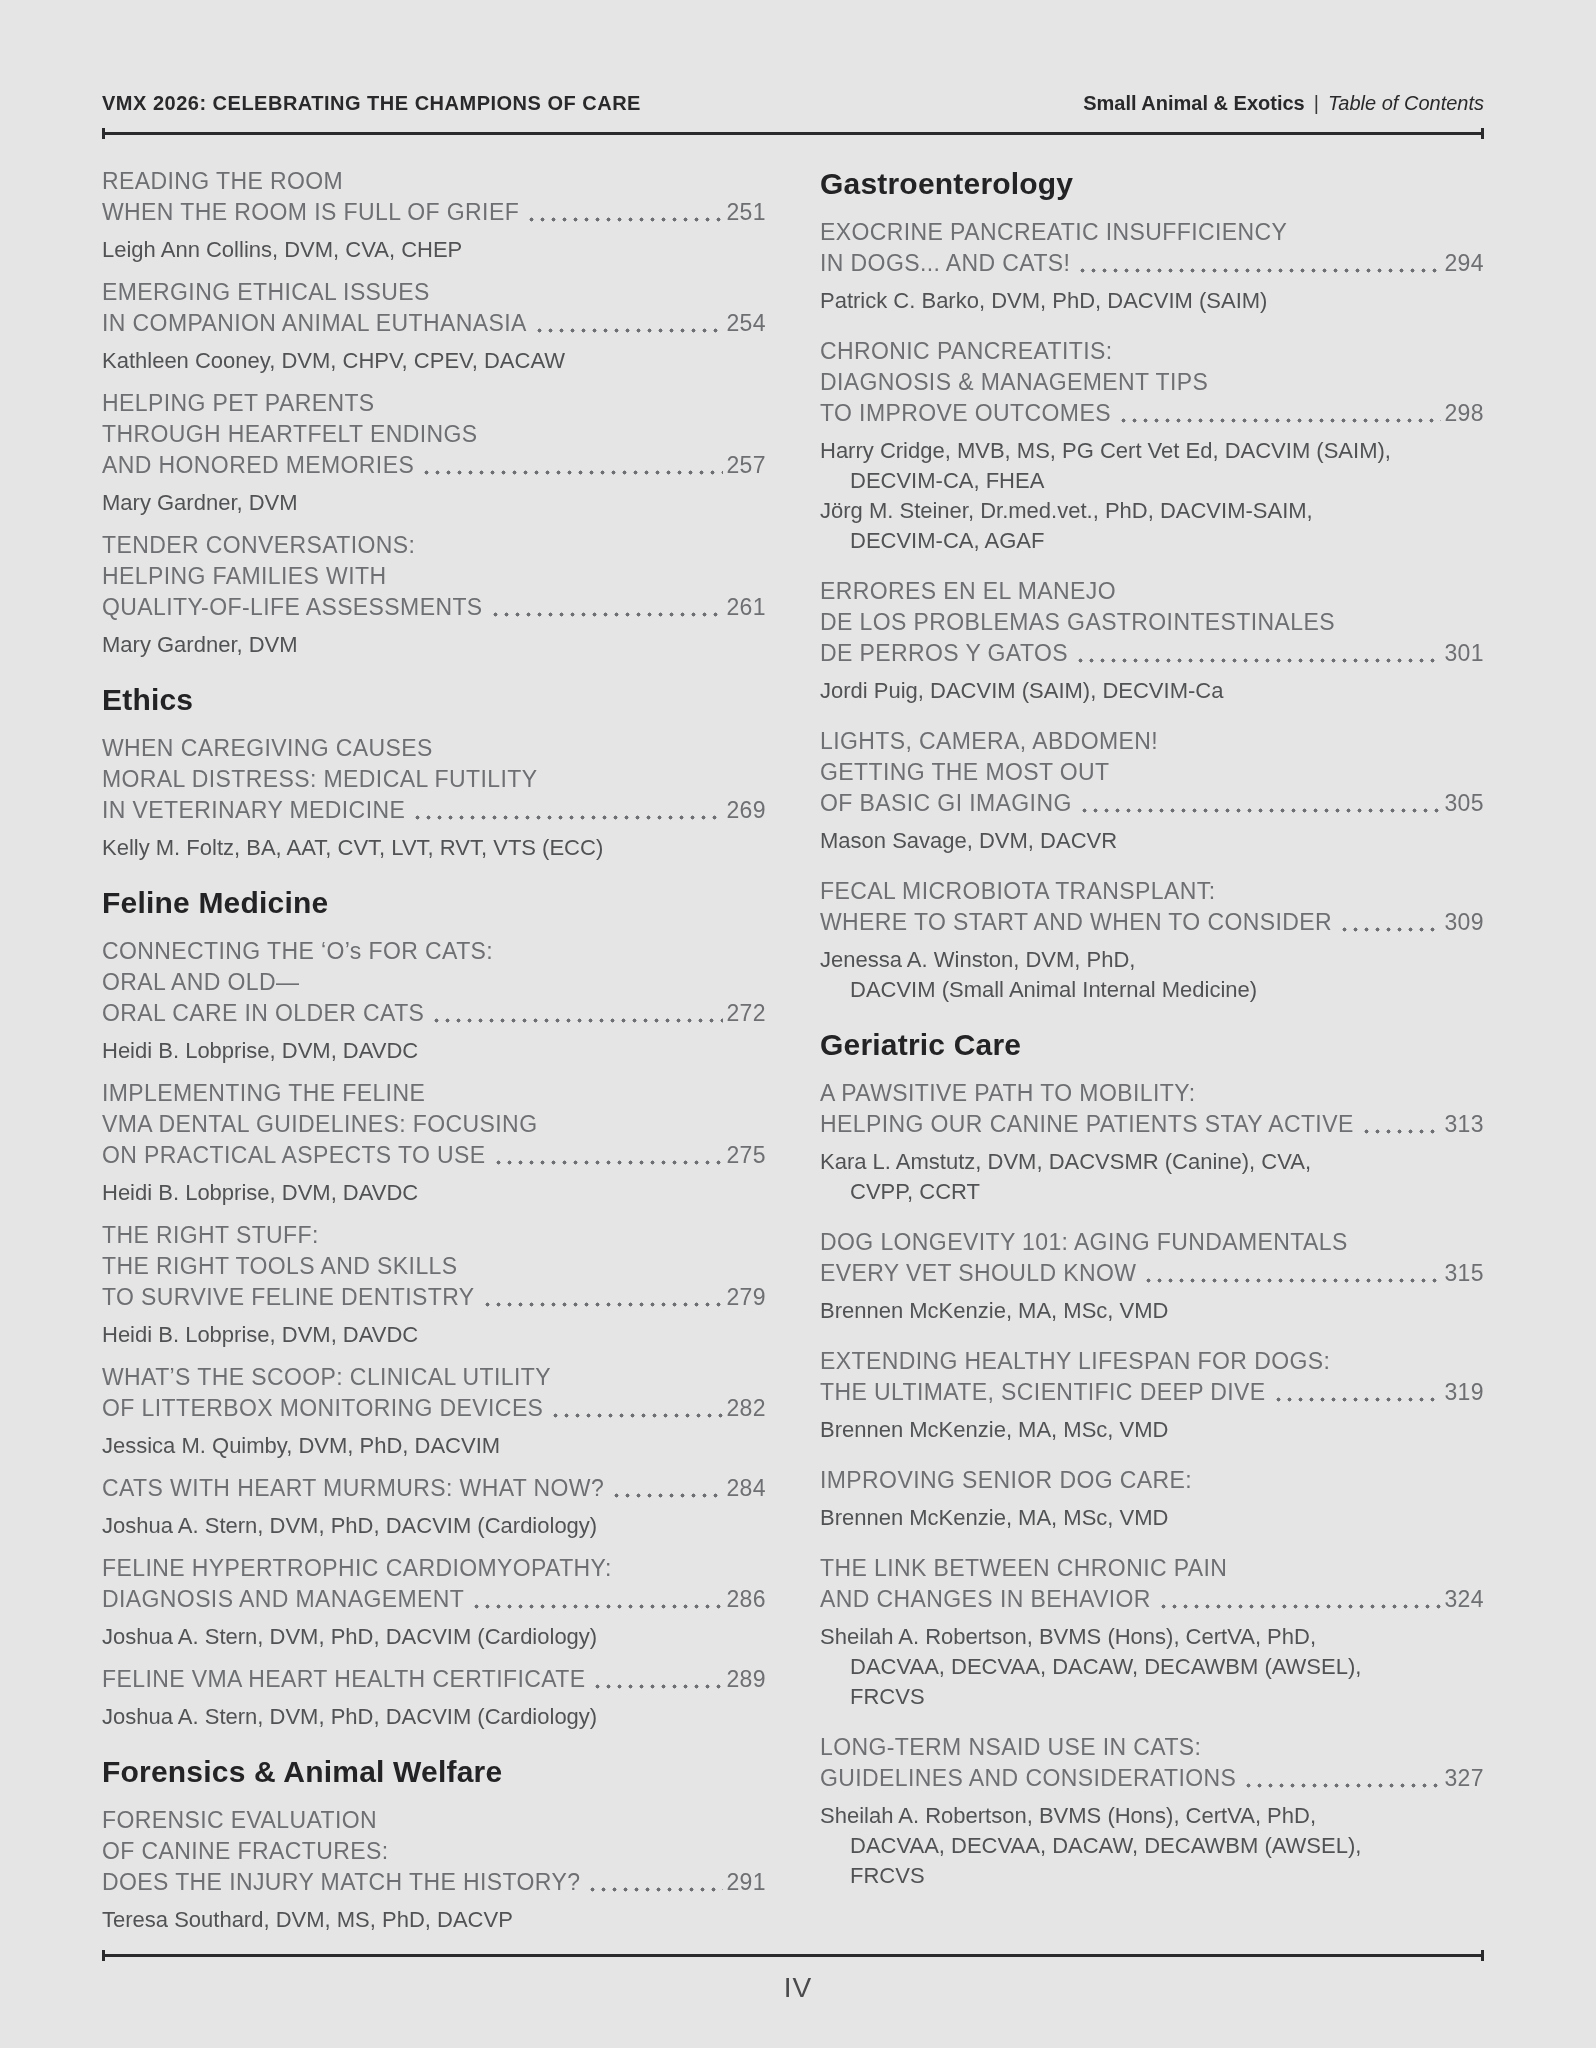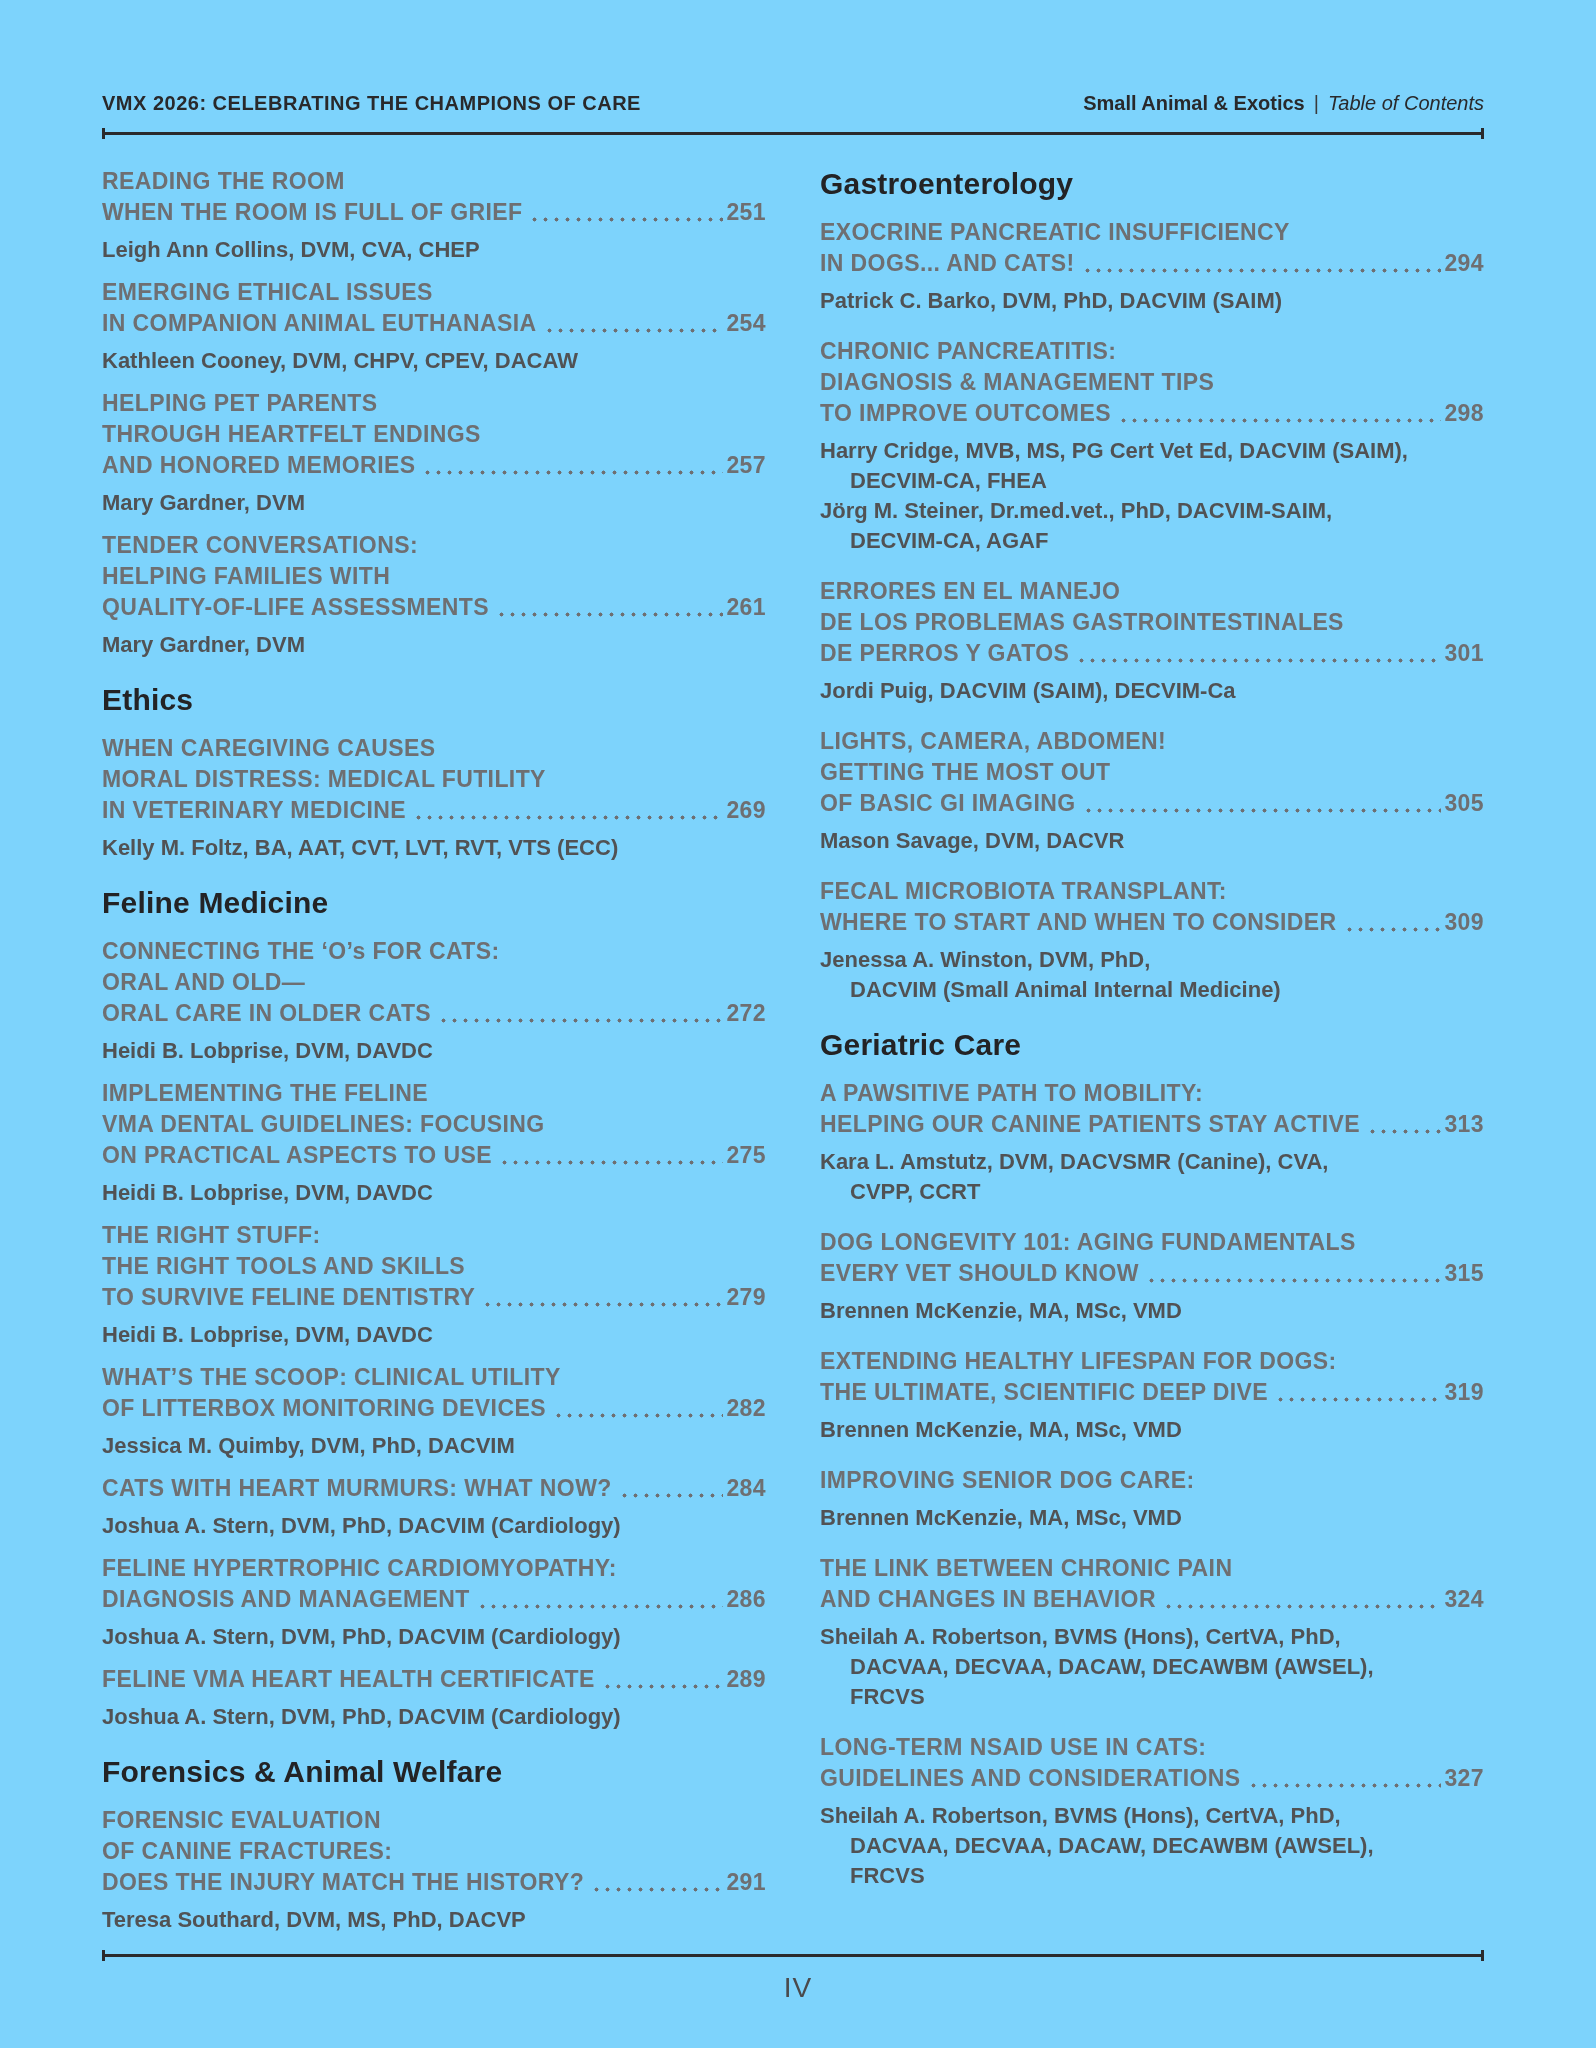--- a/index.html
+++ b/index.html
@@ -1,38 +1,38 @@
 <!DOCTYPE html>
 <html><head>
 <meta charset="utf-8">
 <style>
   html,body{margin:0;padding:0;background:#ffffff;}
   .page{
-    width:1596px;height:2048px;background:#7dd3fc;position:relative;
+    width:1596px;height:2048px;background:#e5e5e5;position:relative;
     font-family:"Liberation Sans","DejaVu Sans",sans-serif;
     box-sizing:border-box;padding:92px 112px 0 102px;overflow:hidden;
   }
   
   .header{display:flex;justify-content:space-between;align-items:baseline;}
   .header-left{font-size:20px;font-weight:bold;letter-spacing:0.5px;color:#29292b;white-space:nowrap;}
   .header-right{font-size:20px;color:#29292b;white-space:nowrap;}
   .header-right .bold{font-weight:bold;}
   .header-right .sep{font-weight:normal;padding:0 9px;color:#3a3a3c;}
   .header-right .italic{font-style:italic;margin-top:18px;}
   
   .rule{position:relative;height:3px;background:#2a2a2c;margin-top:17px;}
   .rule::before,.rule::after{content:"";position:absolute;top:-4px;width:3px;height:11px;background:#2a2a2c;}
   .rule::before{left:0;}
   .rule::after{right:0;}
   
   .columns{display:flex;gap:54px;margin-top:31px;}
   .col{flex:1 1 0;min-width:0;}
   .sec{font-size:30px;line-height:35px;font-weight:bold;color:#232325;margin:22px 0 16px;letter-spacing:0.2px;white-space:nowrap;}
   .col .sec:first-child{margin-top:0;}
-  .entry{margin-bottom:12px;font-weight:bold;}
+  .entry{margin-bottom:12px;}
   .col:nth-child(2) .entry{margin-bottom:20px;}
   .tline{font-size:23px;color:#6e6f72;line-height:31px;letter-spacing:0.4px;white-space:nowrap;}
   .tline-last{display:flex;align-items:flex-end;}
   .tline-last .txt{white-space:nowrap;}
   .dots{
     flex:1 1 12px;min-width:10px;height:5px;margin:0 3px 6px 7px;
     background-image:radial-gradient(circle,#6e6f72 1.8px,transparent 2.2px);
     background-size:11px 5px;background-repeat:repeat-x;background-position:left center;
   }
   .pg{white-space:nowrap;}

